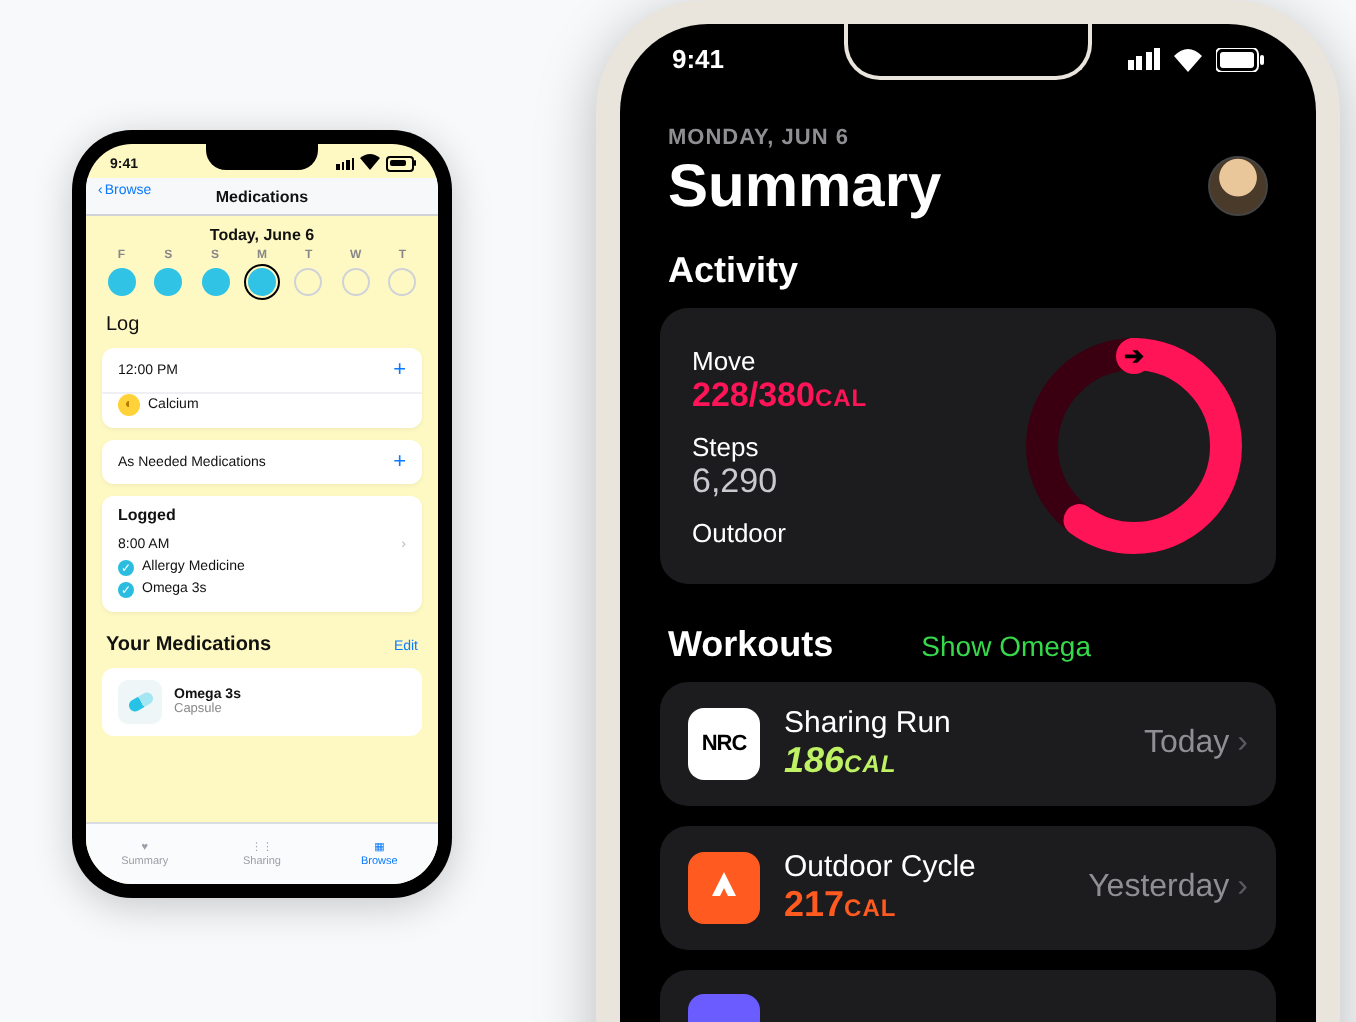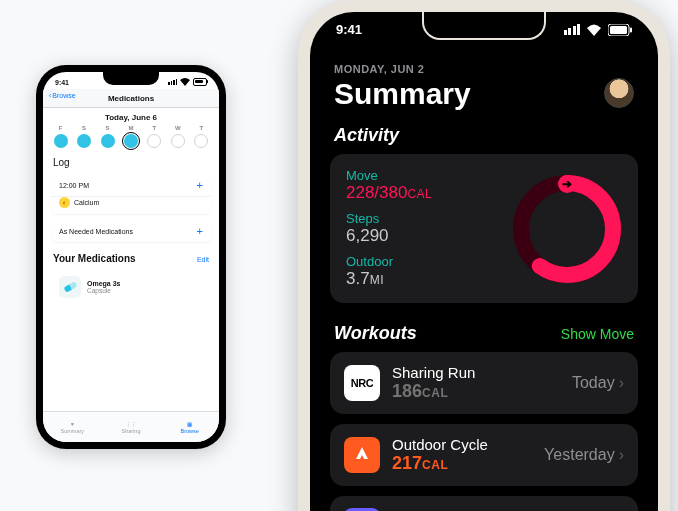--- a/index.html
+++ b/index.html
@@ -20,21 +20,21 @@
     width: 176px;
     height: 370px;
     background: #000;
     border-radius: 30px;
     padding: 7px;
     box-shadow: 0 4px 20px rgba(0,0,0,.2);
   }
   .phone1 .screen {
     width: 100%;
     height: 100%;
-    background: #ffffff;
+    background: #fef9c3;
     border-radius: 23px;
     overflow: hidden;
     display: flex;
     flex-direction: column;
     font-size: 7px;
     color: #111;
     position: relative;
   }
   .phone1 .notch {
     position: absolute;
@@ -144,50 +144,50 @@
   .bars2 { display:flex; gap:1.5px; align-items:flex-end;}
   .bars2 span { width:3px; background:#fff;}
   .bars2 span:nth-child(1){height:5px;} .bars2 span:nth-child(2){height:7px;}
   .bars2 span:nth-child(3){height:9px;} .bars2 span:nth-child(4){height:11px;}
   .wifi2 svg, .batt2 svg { display:block;}
   .p2-head { padding: 26px 24px 4px 24px;}
   .p2-date { color:#8e8e93; font-size:11px; letter-spacing:.5px; font-weight:600;}
   .p2-title-row { display:flex; justify-content:space-between; align-items:center;}
   .p2-title { font-size:30px; font-weight:700; margin-top:2px;}
   .avatar { width:28px;height:28px;border-radius:50%; background:radial-gradient(circle at 50% 35%, #e9c79b 0 40%, #4a3a2a 42% 100%); border:1px solid #444;}
-  .p2-sec-h { font-size:18px; font-weight:700; padding: 10px 24px 8px 24px; font-style: italic;}
+  .p2-sec-h { font-size:18px; font-weight:700; padding: 10px 24px 8px 24px;}
   .p2-card {
     margin: 0 20px; background:#1c1c1e; border-radius:14px; padding:14px 16px;
     display:flex; justify-content:space-between; align-items:center;
   }
   .act-stats { display:flex; flex-direction:column; gap:8px;}
-  .stat .lbl { font-size:13px; color:#14b8a6;}
-  .stat .val { font-size:17px; font-weight:400;}
+  .stat .lbl { font-size:13px; color:#ffffff;}
+  .stat .val { font-size:17px; font-weight:700;}
   .val.move { color:#ff1457;}
   .val.gray { color:#c9c9cf; font-weight:500;}
   .val .unit { font-size:12px; letter-spacing:.5px;}
   .ring-wrap { position:relative; width:110px; height:110px;}
   .ring-wrap svg { transform:rotate(-90deg);}
   .ring-arrow {
     position:absolute; top:1px; left:50%; transform:translateX(-50%);
     width:18px; height:18px; border-radius:50%; background:#ff1457;
     display:flex; align-items:center; justify-content:center; color:#000; font-size:12px; font-weight:700;
   }
-  .p2-row { display:flex; justify-content:space-between; align-items:baseline; padding: 20px 24px 8px 24px;}
+  .p2-row { display:flex; justify-content:flex-start; align-items:baseline; padding: 20px 24px 8px 24px; gap: 44px;}
   .p2-row .more { color:#35d94b; font-size:14px;}
   .wk-card { margin:0 20px 10px 20px; background:#1c1c1e; border-radius:14px; padding:12px 14px; display:flex; align-items:center; gap:12px;}
   .wk-icon { width:36px;height:36px;border-radius:8px; display:flex; align-items:center; justify-content:center; font-weight:800;}
   .wk-icon.nrc { background:#fff; color:#000; font-size:11px; letter-spacing:-.5px; font-family:Arial Black, Arial;}
   .wk-icon.strava { background:#ff5a1f; color:#fff;}
   .wk-icon.yoga { background:#6a5cff;}
   .wk-body { flex:1;}
   .wk-name { font-size:15px; color:#fff;}
   .wk-val  { font-size:18px; font-weight:700;}
   .wk-val .unit { font-size:12px; letter-spacing:.5px;}
-  .wk-val.red { color:#737373;}
+  .wk-val.red { color:#bef264;font-style:italic;}
   .wk-val.orange { color:#ff5a1f;}
   .wk-meta { color:#8e8e93; font-size:16px; display:flex; align-items:center; gap:4px;}
   .chev { color:#5a5a5f;}
 </style>
 </head>
 <body>
 
 <div class="phone1">
   <div class="screen">
     <div class="notch"></div>
@@ -264,20 +264,37 @@
       </div>
     </div>
 
     <div class="card">
       <div class="card-row">
         <span>As Needed Medications</span>
         <span class="plus">+</span>
       </div>
     </div>
 
+    <div class="card">
+      <div class="logged-h">Logged</div>
+      <div class="logged-time">
+        <span>8:00 AM</span>
+        <span class="chev" style="color:#bbb;">›</span>
+      </div>
+      <div class="logged-list" id="logged-list">
+          <div>
+            <span class="check">✓</span>
+            <span>Allergy Medicine</span>
+          </div>
+          <div>
+            <span class="check">✓</span>
+            <span>Omega 3s</span>
+          </div>
+        </div>
+    </div>
 
     <div class="ym-head">
       <span class="t">Your Medications</span>
       <span class="e">Edit</span>
     </div>
 
     <div class="med-card">
       <span class="cap-icon">
           <span class="cap"></span>
         </span>
@@ -326,21 +343,21 @@
           <svg width="24" height="12" viewBox="0 0 24 12">
               <rect x="0" y="0" width="21" height="12" rx="3" fill="none" stroke="#fff" stroke-width="1"></rect>
               <rect x="2" y="2" width="17" height="8" rx="1.5" fill="#fff"></rect>
               <rect x="22" y="3.5" width="2" height="5" rx="1" fill="#fff"></rect>
             </svg>
         </span>
       </span>
     </div>
 
     <div class="p2-head">
-      <div class="p2-date">MONDAY, JUN 2</div>
+      <div class="p2-date">MONDAY, JUN 6</div>
       <div class="p2-title-row">
         <div class="p2-title">Summary</div>
         <div class="avatar"></div>
       </div>
     </div>
 
     <div class="p2-sec-h">Activity</div>
 
     <div class="p2-card">
       <div class="act-stats">
@@ -349,37 +366,34 @@
           <div class="val move">
             <span>228/380</span><span class="unit">CAL</span>
           </div>
         </div>
         <div class="stat">
           <div class="lbl">Steps</div>
           <div class="val gray">6,290</div>
         </div>
         <div class="stat">
           <div class="lbl">Outdoor</div>
-          <div class="val gray">
-            <span>3.7</span><span class="unit">MI</span>
-          </div>
         </div>
       </div>
       <div class="ring-wrap">
         <svg width="110" height="110" viewBox="0 0 110 110">
           <circle cx="55" cy="55" r="46" fill="none" stroke="#3a0012" stroke-width="16"></circle>
           <circle cx="55" cy="55" r="46" fill="none" stroke="#ff1457" stroke-width="16" stroke-linecap="round" id="move-ring" stroke-dasharray="173.41591447815657 289.02652413026095"></circle>
         </svg>
         <div class="ring-arrow">➔</div>
       </div>
     </div>
 
     <div class="p2-row">
       <span class="p2-sec-h" style="padding:0;">Workouts</span>
-      <span class="more">Show Move</span>
+      <span class="more">Show Omega</span>
     </div>
 
     <div id="workouts-list">
         <div class="wk-card">
           <div class="wk-icon nrc">NRC</div>
           <div class="wk-body">
             <div class="wk-name">Sharing Run</div>
             <div class="wk-val red">186<span class="unit">CAL</span></div>
           </div>
           <div class="wk-meta">Today <span class="chev">›</span></div>

